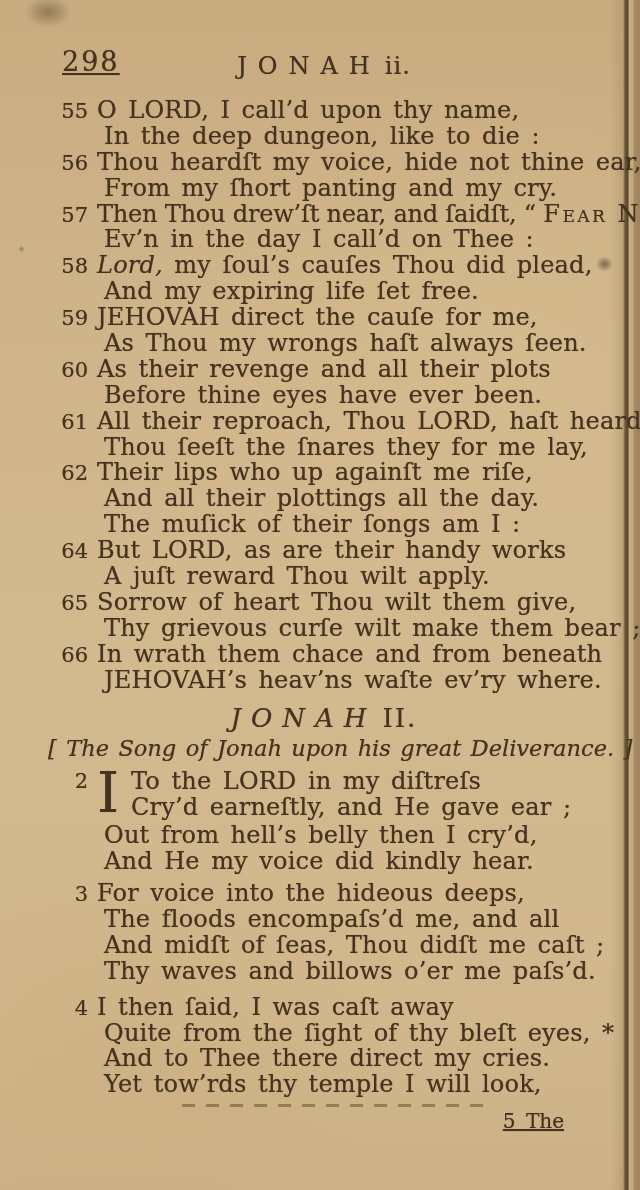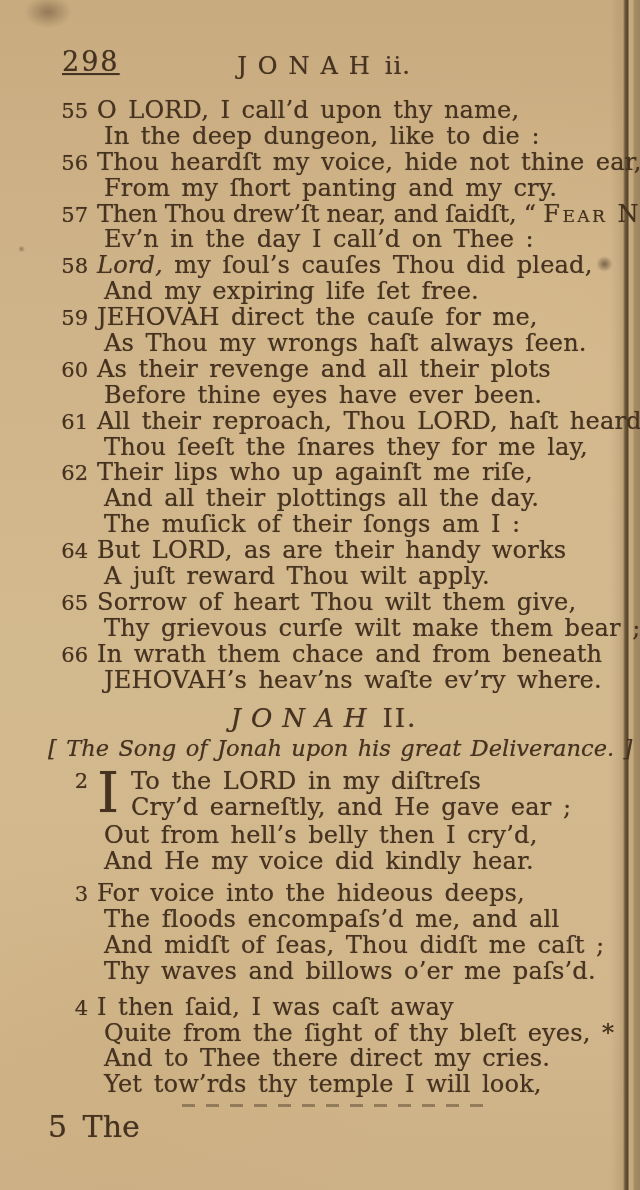--- a/index.html
+++ b/index.html
@@ -62,21 +62,21 @@
   .chapter-heading{margin-top:12px;height:32px;text-align:center;
     font-style:italic;font-size:26px;}
   .ch-main{letter-spacing:10px;}
   .ch-num{font-style:normal;margin-left:6px;letter-spacing:2px;}
   .chapter-subtitle{height:30px;text-align:center;font-style:italic;font-size:22.5px;
     white-space:nowrap;word-spacing:.1em;}
   .song{margin-top:4px;}
   .end-rule{margin:8px 0 2px 134px;width:306px;height:3px;opacity:.55;
     background:repeating-linear-gradient(90deg,
       rgba(62,45,24,.75) 0 13px, rgba(62,45,24,0) 13px 24px);}
-  .catchword{padding-right:36px;font-size:30px;word-spacing:.2em;}
+  .catchword{text-align:right;padding-right:36px;font-size:20px;word-spacing:.2em;text-decoration:underline;}
   .page-text{text-shadow:0 0 .8px rgba(66,48,28,.45), .3px .4px .5px rgba(66,48,28,.25);}
 </style>
 </head>
 <body>
 
 <div class="speck" id="smudge-top"></div>
 <div class="speck" id="blob-right"></div>
 <div class="speck" id="speck-left"></div>
 <div id="page-edge"></div>
 

